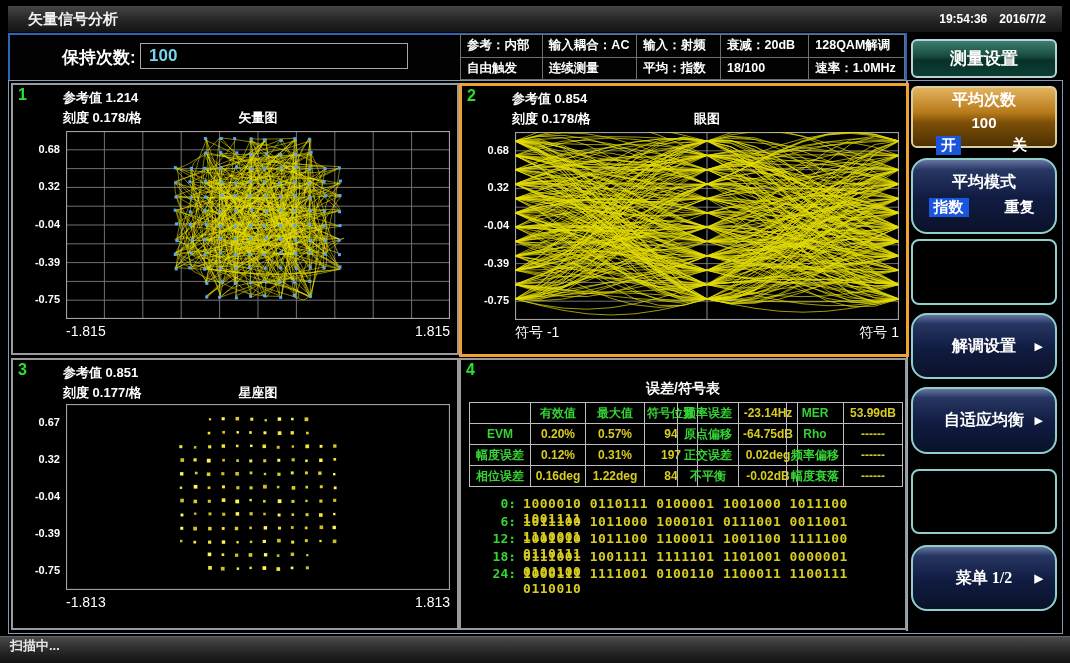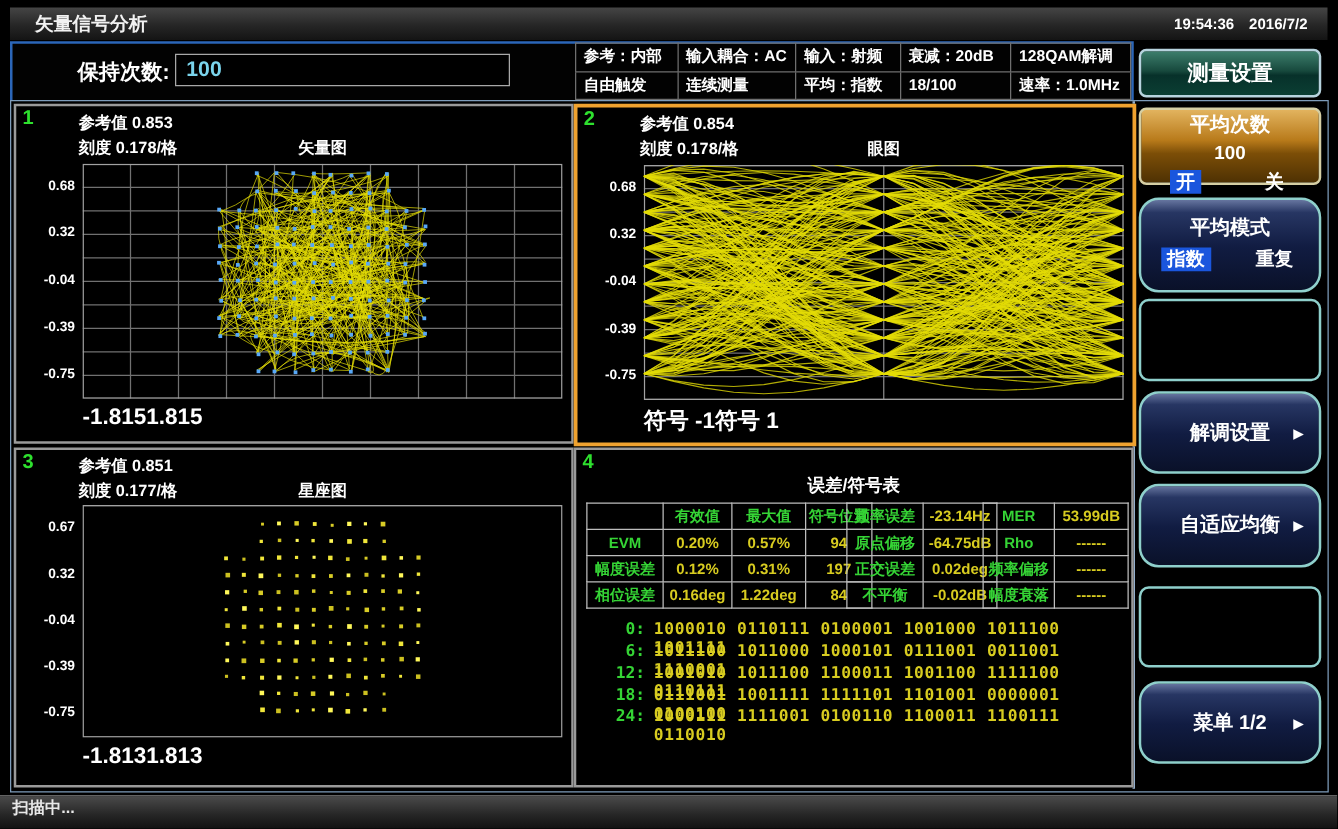--- a/index.html
+++ b/index.html
@@ -31,22 +31,22 @@
   .p3{left:2px;top:277px;width:444px;height:268px;}
   .p4{left:450px;top:277px;width:444px;height:268px;}
   .pnum{position:absolute;left:5px;top:1px;font-size:16px;font-weight:bold;color:#2ee02e;}
   .pref{position:absolute;left:50px;top:4px;font-size:13px;font-weight:bold;}
   .pscale{position:absolute;left:50px;top:24px;font-size:13px;font-weight:bold;}
   .ptitle{position:absolute;left:53px;top:24px;width:384px;text-align:center;font-size:13px;font-weight:bold;}
   .plot{position:absolute;left:53px;top:46px;width:384px;height:188px;}
   .p3 .plot{top:44px;height:186px;}
   .plot svg{display:block;}
   .ytick{position:absolute;left:0;width:47px;text-align:right;font-size:11px;font-weight:bold;}
-  .xrow{position:absolute;left:53px;width:384px;display:flex;
-    font-size:18px;font-weight:bold;}
+  .xrow{position:absolute;left:53px;width:384px;display:flex;justify-content:space-between;
+    font-size:14px;font-weight:normal;}
   .p1 .xrow,.p2 .xrow{top:238px;}
   .p3 .xrow{top:234px;}
   
   .etitle{position:absolute;left:0;top:20px;width:100%;text-align:center;font-size:14px;font-weight:bold;}
   table.etab{position:absolute;border-collapse:collapse;top:42px;}
   table.etab td{border:1px solid #bdbdbd;font-size:12px;font-weight:bold;text-align:center;
     height:20px;padding:0 2px;white-space:nowrap;}
   td.g{color:#35d435;} td.y{color:#d8cc20;}
   .ta{left:8px;} .ta td{width:48px;border-radius:9px;}
   .tb{left:216px;} .tc{left:325px;}
@@ -66,21 +66,21 @@
   .amber{top:86px;height:62px;border:2px solid #d6cfa4;
     background:linear-gradient(#e2b35e,#b87a1a 42%,#7c4e07 60%,#4e3103);padding-top:2px;}
   .navy{border:2px solid #8fd0cc;border-radius:16px;
     background:linear-gradient(#66759f 0%,#273663 14%,#111c42 52%,#0a1129 100%);}
   .empty{border:2px solid #8fd0cc;border-radius:8px;background:#000;}
   .b2{top:158px;height:76px;padding-top:12px;box-sizing:border-box;}
   .b3{top:239px;height:66px;}
   .b4{top:313px;height:66px;}
   .b5{top:387px;height:67px;}
   .b6{top:469px;height:65px;}
-  .b7{top:545px;height:66px;}
+  .b7{top:545px;height:66px;font-family:Liberation Serif, serif;}
   .b4,.b5,.b7{display:flex;align-items:center;justify-content:center;font-size:16px;text-align:right;}
   .optrow{display:flex;justify-content:space-around;margin-top:5px;font-size:15px;}
   .opt{padding:0 5px;}
   .opt.hl{background:#1a56dd;}
   .bval{font-size:15px;margin-top:3px;}
   .arrow{position:absolute;right:12px;font-size:11px;color:#fff;}
   
   .statusbar{position:absolute;left:0;top:636px;width:1070px;height:27px;
     background:linear-gradient(#4a4a4a,#262626 55%,#101010);border-top:1px solid #636363;
     display:flex;align-items:flex-start;}
@@ -117,21 +117,21 @@
       </tr>
     </tbody>
       </table>
   </div>
 
   <div class="frame">
     <div class="vdivider"></div>
 
     <div class="panel p1">
       <span class="pnum">1</span>
-      <span class="pref">参考值 0.853</span>
+      <span class="pref">参考值 1.214</span>
       <span class="pscale">刻度 0.178/格</span>
       <span class="ptitle">矢量图</span>
       <span class="ytick" style="top:58px">0.68</span>
       <span class="ytick" style="top:95px">0.32</span>
       <span class="ytick" style="top:133px">-0.04</span>
       <span class="ytick" style="top:171px">-0.39</span>
       <span class="ytick" style="top:208px">-0.75</span>
       <div class="plot">
           <svg width="384" height="188">
             <line x1="38.4" y1="0" x2="38.4" y2="188" stroke="#717171" stroke-width="1"></line>

